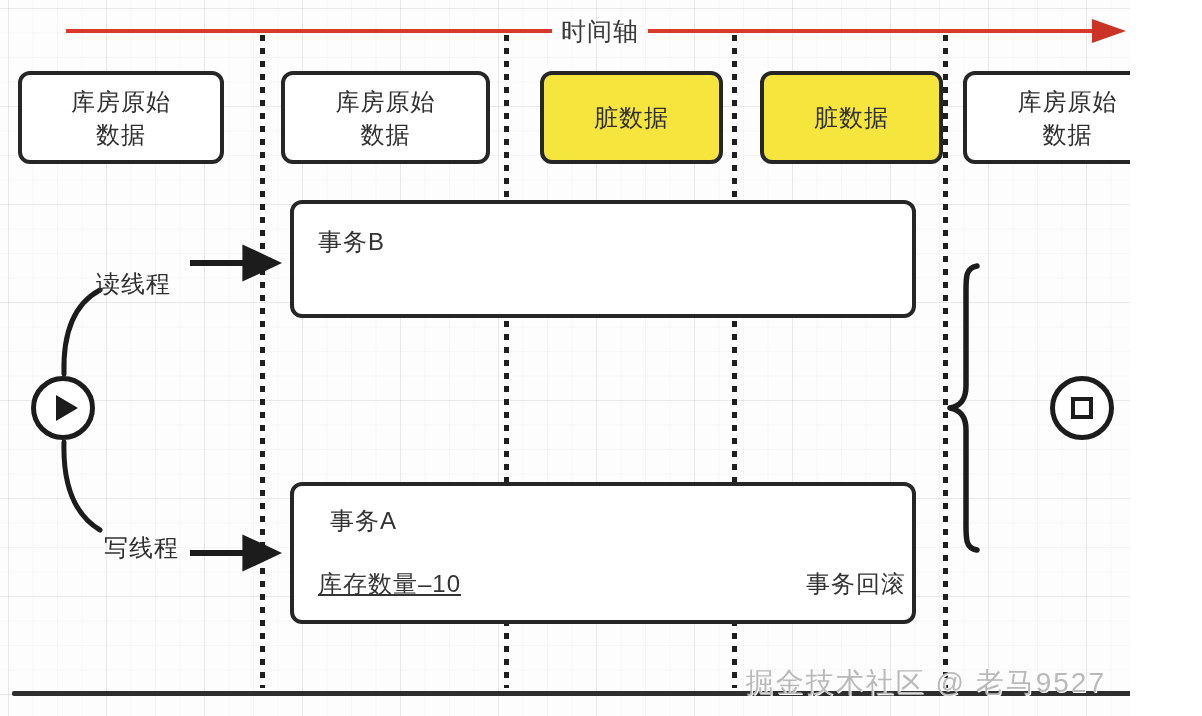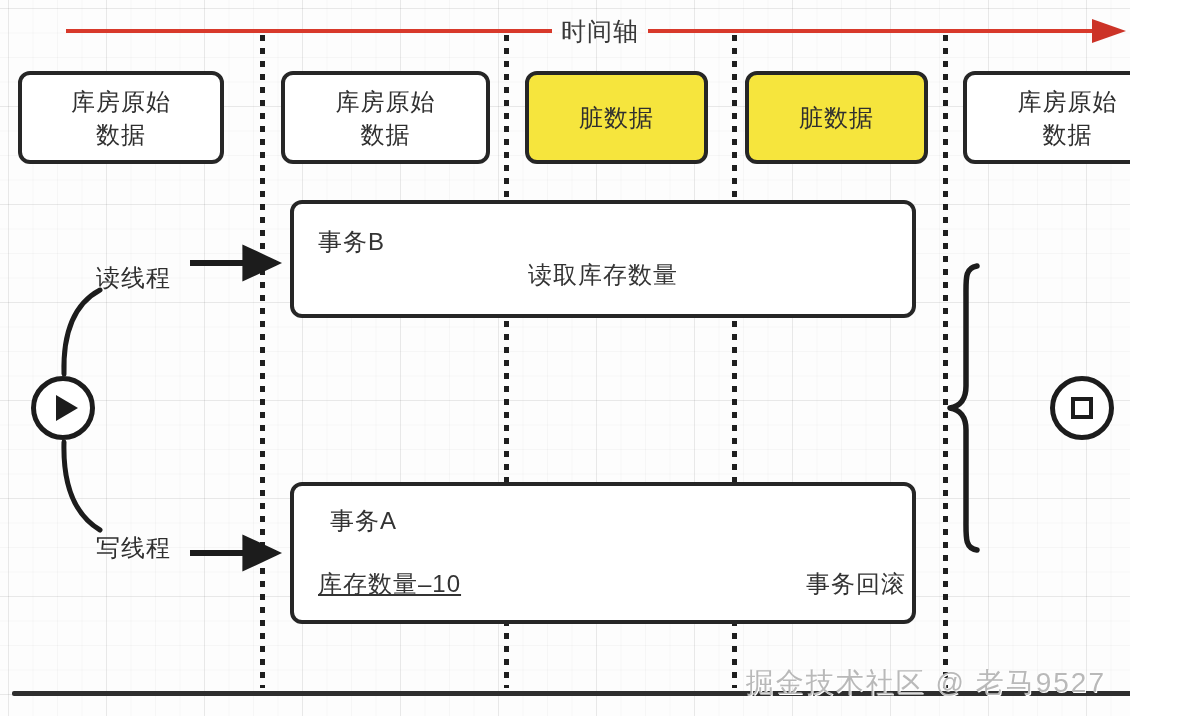--- a/index.html
+++ b/index.html
@@ -91,21 +91,21 @@
     display: flex;
     align-items: center;
     justify-content: center;
     text-align: center;
     font-size: 24px;
     line-height: 33px;
     letter-spacing: 1px;
     color: #2f2f2f;
     white-space: pre-line;
   }
-  .state-box.dirty { background: #f6e53d; }
+  .state-box.dirty { background: #f6e53d; margin-left: 15px; }
 
   
   .txn-box {
     position: absolute;
     border: 4px solid #262626;
     border-radius: 12px;
     background: #ffffff;
     box-sizing: border-box;
   }
   #txn-b { left: 290px; top: 200px; width: 626px; height: 118px; }
@@ -146,22 +146,22 @@
     box-sizing: border-box;
   }
 
   .thread-label {
     position: absolute;
     font-size: 24px;
     letter-spacing: 1px;
     color: #2f2f2f;
     white-space: nowrap;
   }
-  #label-read  { left: 96px; top: 262px; }
-  #label-write { left: 96px; top: 532px; }
+  #label-read  { left: 96px; top: 268px; }
+  #label-write { left: 104px; top: 532px; }
 
   svg.overlay {
     position: absolute;
     left: 0; top: 0;
     width: 1202px; height: 716px;
     pointer-events: none;
     overflow: visible;
   }
 
   .watermark {
@@ -197,21 +197,20 @@
 数据</div>
   <div class="state-box" style="left:281px; width:209px;">库房原始
 数据</div>
   <div class="state-box dirty" style="left:525px; width:183px;">脏数据</div>
   <div class="state-box dirty" style="left:745px; width:183px;">脏数据</div>
   <div class="state-box" style="left:963px; width:209px;">库房原始
 数据</div>
 
   <div class="txn-box" id="txn-b"></div>
   <div class="txn-label" style="left:318px; top:226px;">事务B</div>
-  <div class="txn-label" style="left:528px; top:259px;">读取库存数量</div>
 
   <div class="txn-box" id="txn-a"></div>
   <div class="txn-label" style="left:330px; top:505px;">事务A</div>
   <div class="txn-label" style="left:318px; top:568px;text-decoration:underline;">库存数量–10</div>
   <div class="txn-label" style="left:806px; top:568px;">事务回滚</div>
 
   <svg class="overlay" viewBox="0 0 1202 716">
     <defs>
       <marker id="arrowhead" markerWidth="7" markerHeight="7" refX="5.6" refY="3.5" orient="auto">
         <polygon points="0,0.4 6.6,3.5 0,6.6" fill="#1c1c1c"></polygon>

